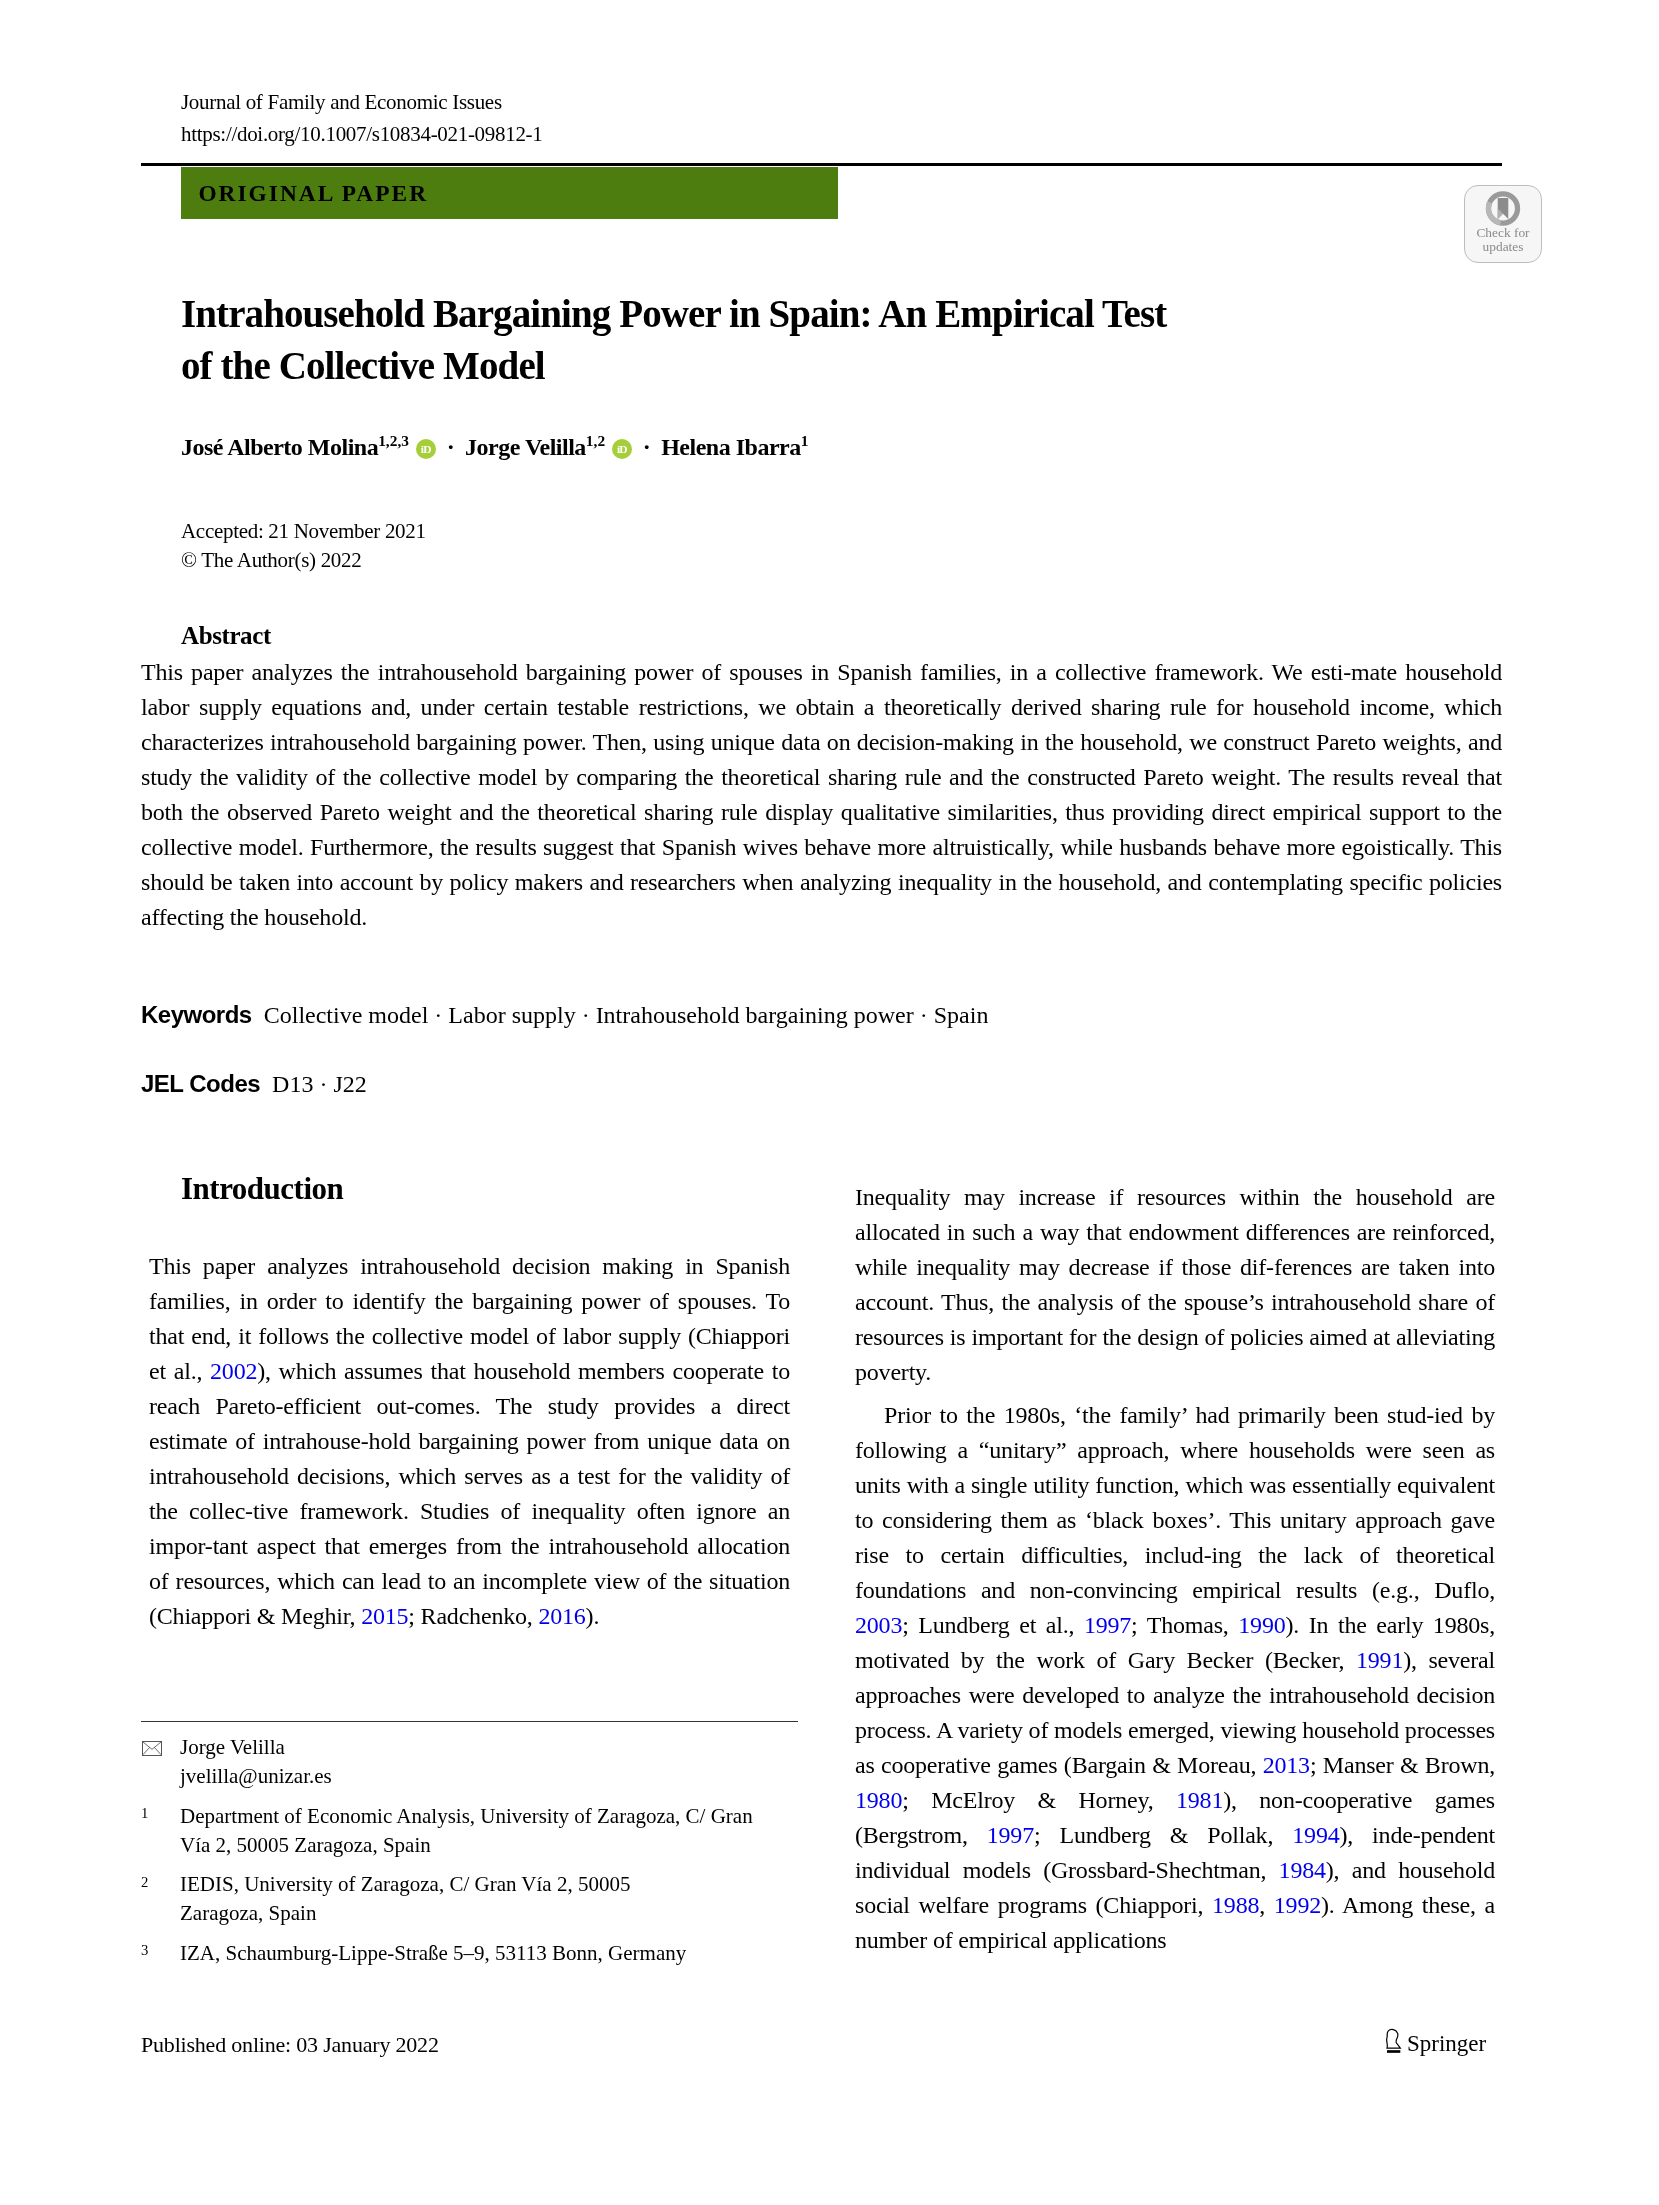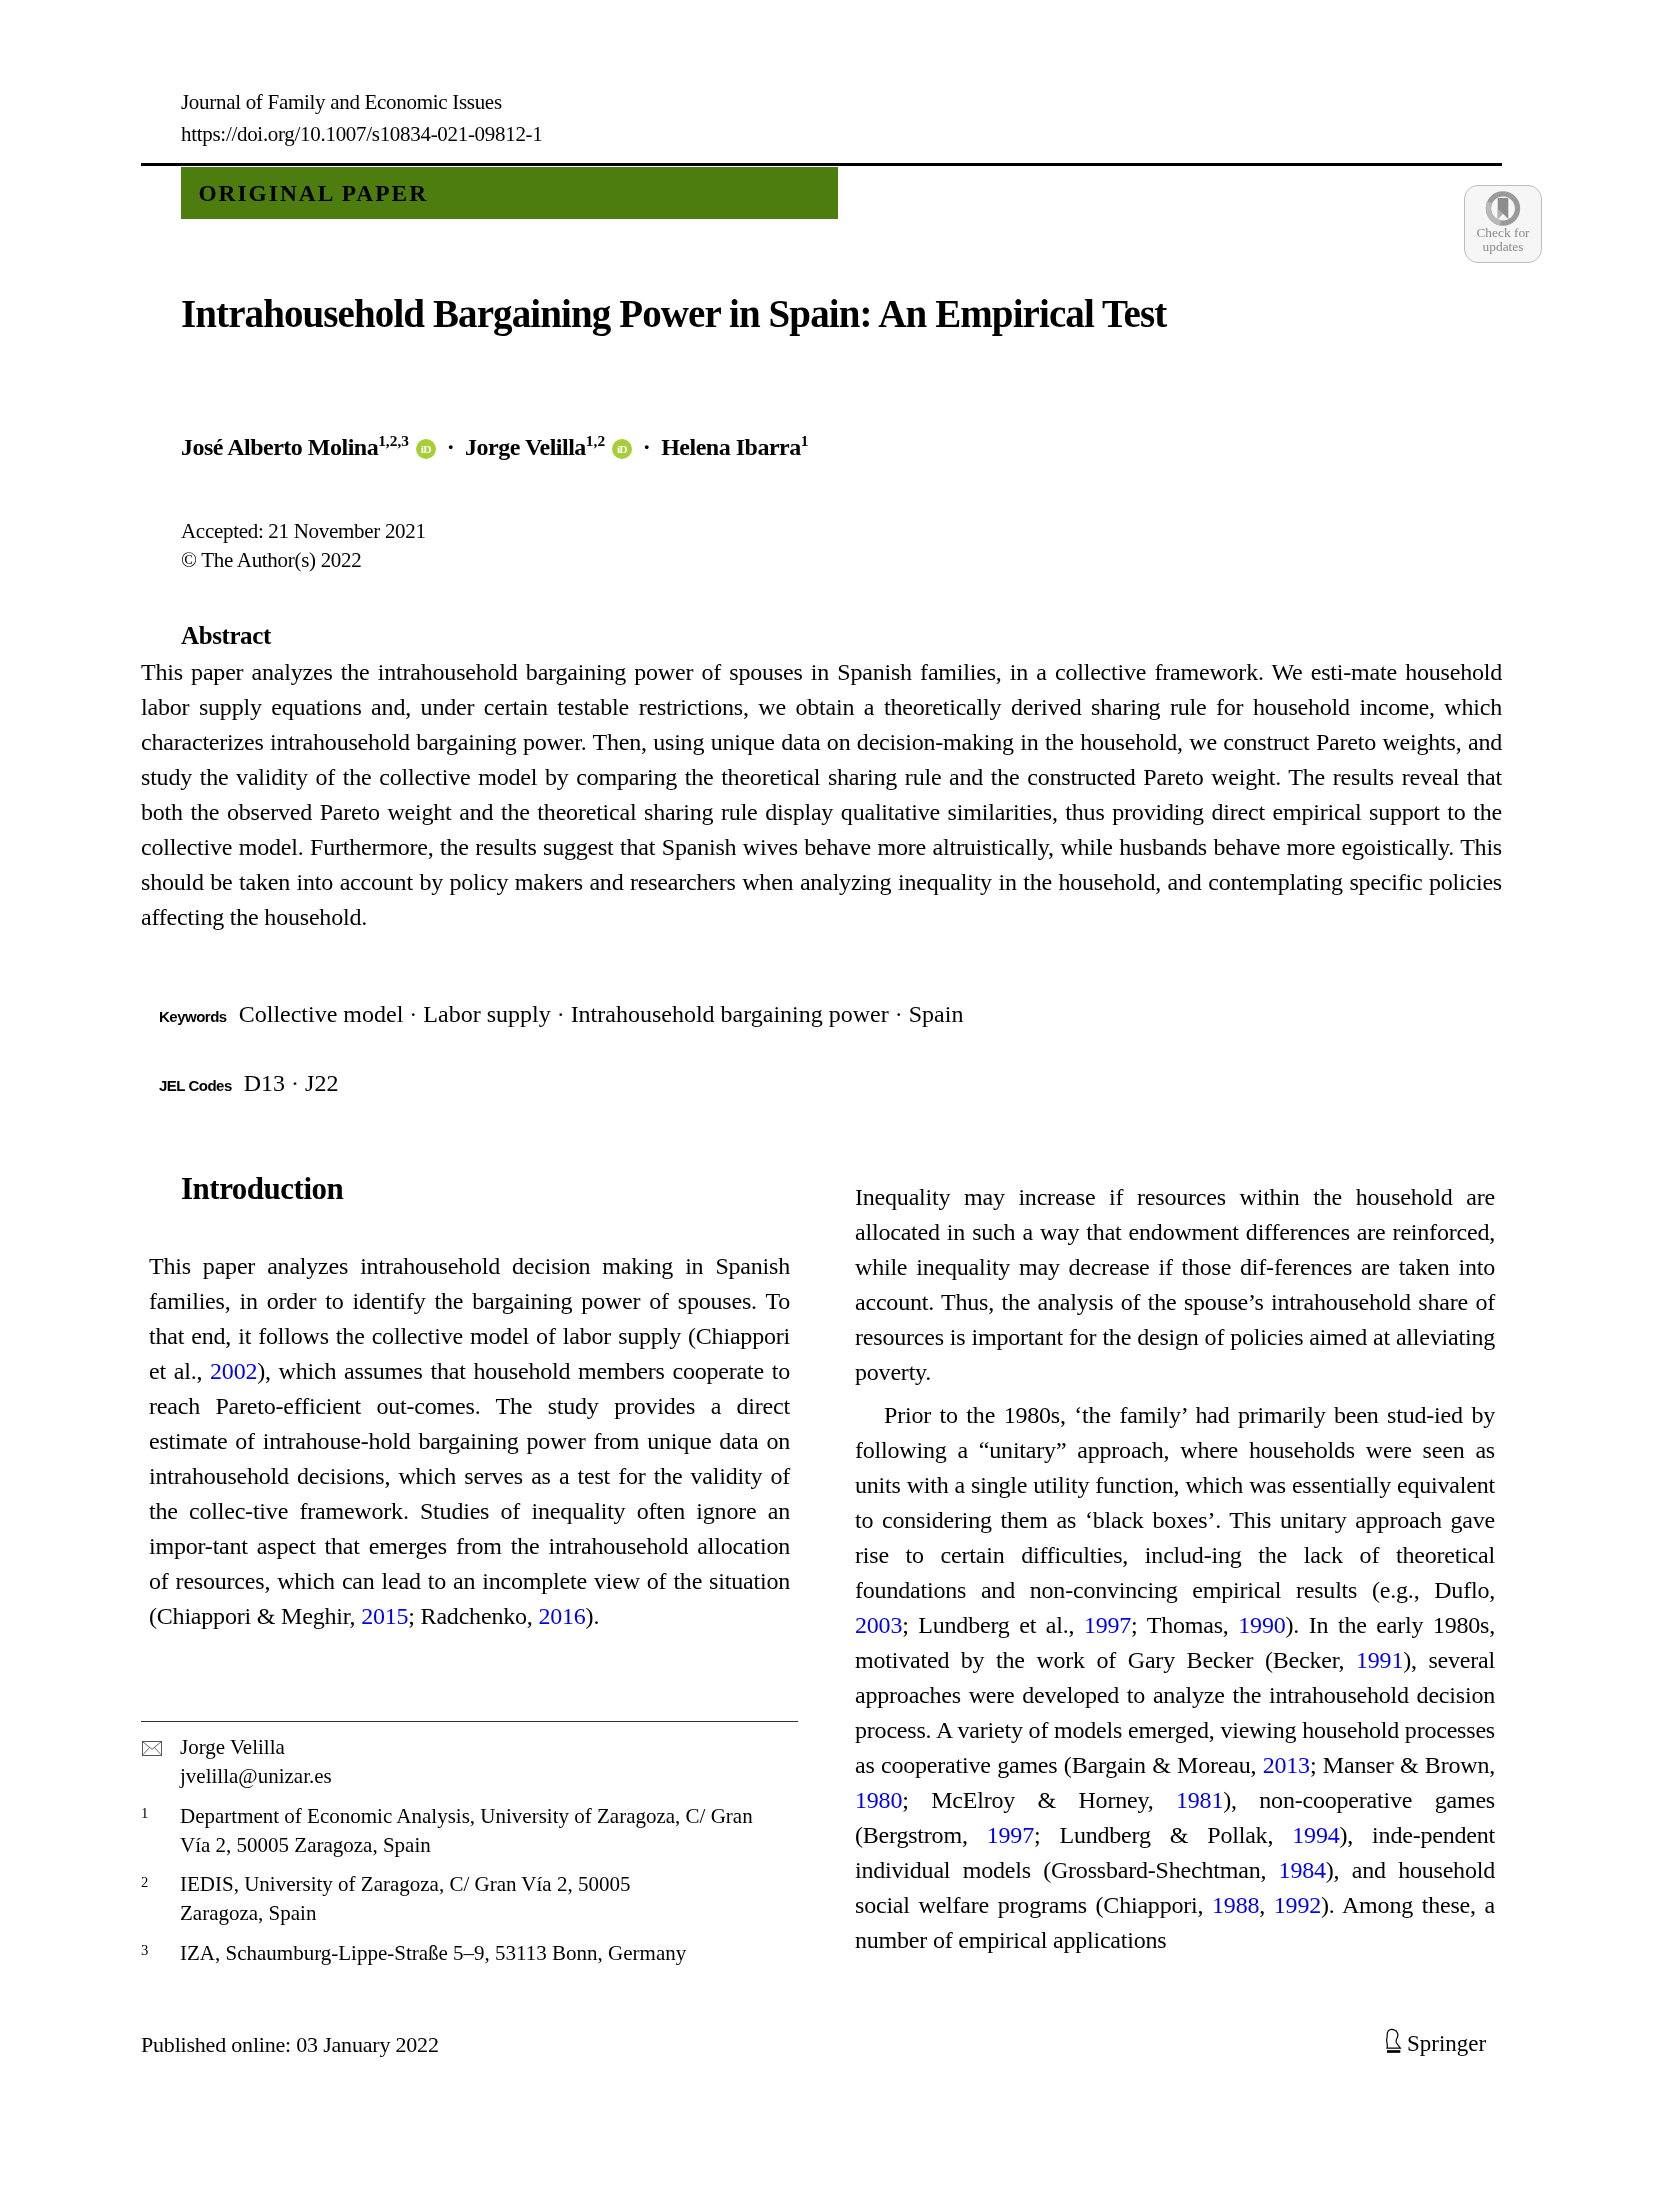--- a/index.html
+++ b/index.html
@@ -24,21 +24,21 @@
   .orcid { display: inline-block; width: 20px; height: 20px; border-radius: 50%; background: #a6ce39; color: #fff; font-size: 11.4px; line-height: 20px; text-align: center; vertical-align: 1.3px; font-weight: bold; letter-spacing: -0.7px; margin-left: 1.3px; }
   .sep { font-weight: bold; margin: 0 5.4px; }
 
   #dates { left: 141px; top: 517px; font-size: 21px; line-height: 29px; letter-spacing: -0.3px; }
 
   #abstract-heading { left: 141px; top: 622px; font-size: 25px; font-weight: bold; letter-spacing: -0.4px; }
   #abstract-body { left: 141px; top: 655px; width: 1361px; font-size: 24px; line-height: 35px; text-align: justify; letter-spacing: -0.2px; }
 
   #keywords { left: 141px; top: 1001px; font-size: 24px; white-space: nowrap; }
   #jel { left: 141px; top: 1070px; font-size: 24px; white-space: nowrap; }
-  .kw-label { font-family: "Liberation Sans", "DejaVu Sans", sans-serif; font-weight: bold; font-size: 15px; letter-spacing: -0.5px; margin-right: 12px; margin-left: 18px; }
+  .kw-label { font-family: "Liberation Sans", "DejaVu Sans", sans-serif; font-weight: bold; font-size: 24px; letter-spacing: -0.5px; margin-right: 12px; }
 
   #intro-heading { left: 141px; top: 1171px; font-size: 31px; font-weight: bold; letter-spacing: -0.5px; }
 
   .col-text { font-size: 24px; line-height: 35px; text-align: justify; letter-spacing: -0.2px; }
   #left-col { left: 141px; top: 1241px; width: 657px; }
   #right-col { left: 847px; top: 1172px; width: 656px; }
   .col-text p { margin: 8px; }
   .indent { text-indent: 29px; }
   .cite { color: #0000ee; }
 
@@ -74,20 +74,21 @@
     <path d="M22 28 L22 44 L30 36 Z" fill="#b0b0b0"></path>
   </svg>
   <div class="cm-text">
     <div>Check for</div>
     <div>updates</div>
   </div>
 </div>
 
 <div id="title" class="abs sans">
   <div>Intrahousehold Bargaining Power in Spain: An Empirical Test</div>
+  <div>of the Collective Model</div>
 </div>
 
 <div id="authors" class="abs sans">
   <span>José Alberto Molina</span><sup>1,2,3</sup>
   <span class="orcid">iD</span>
   <span class="sep">·</span>
   <span>Jorge Velilla</span><sup>1,2</sup>
   <span class="orcid">iD</span>
   <span class="sep">·</span>
   <span>Helena Ibarra</span><sup>1</sup>

